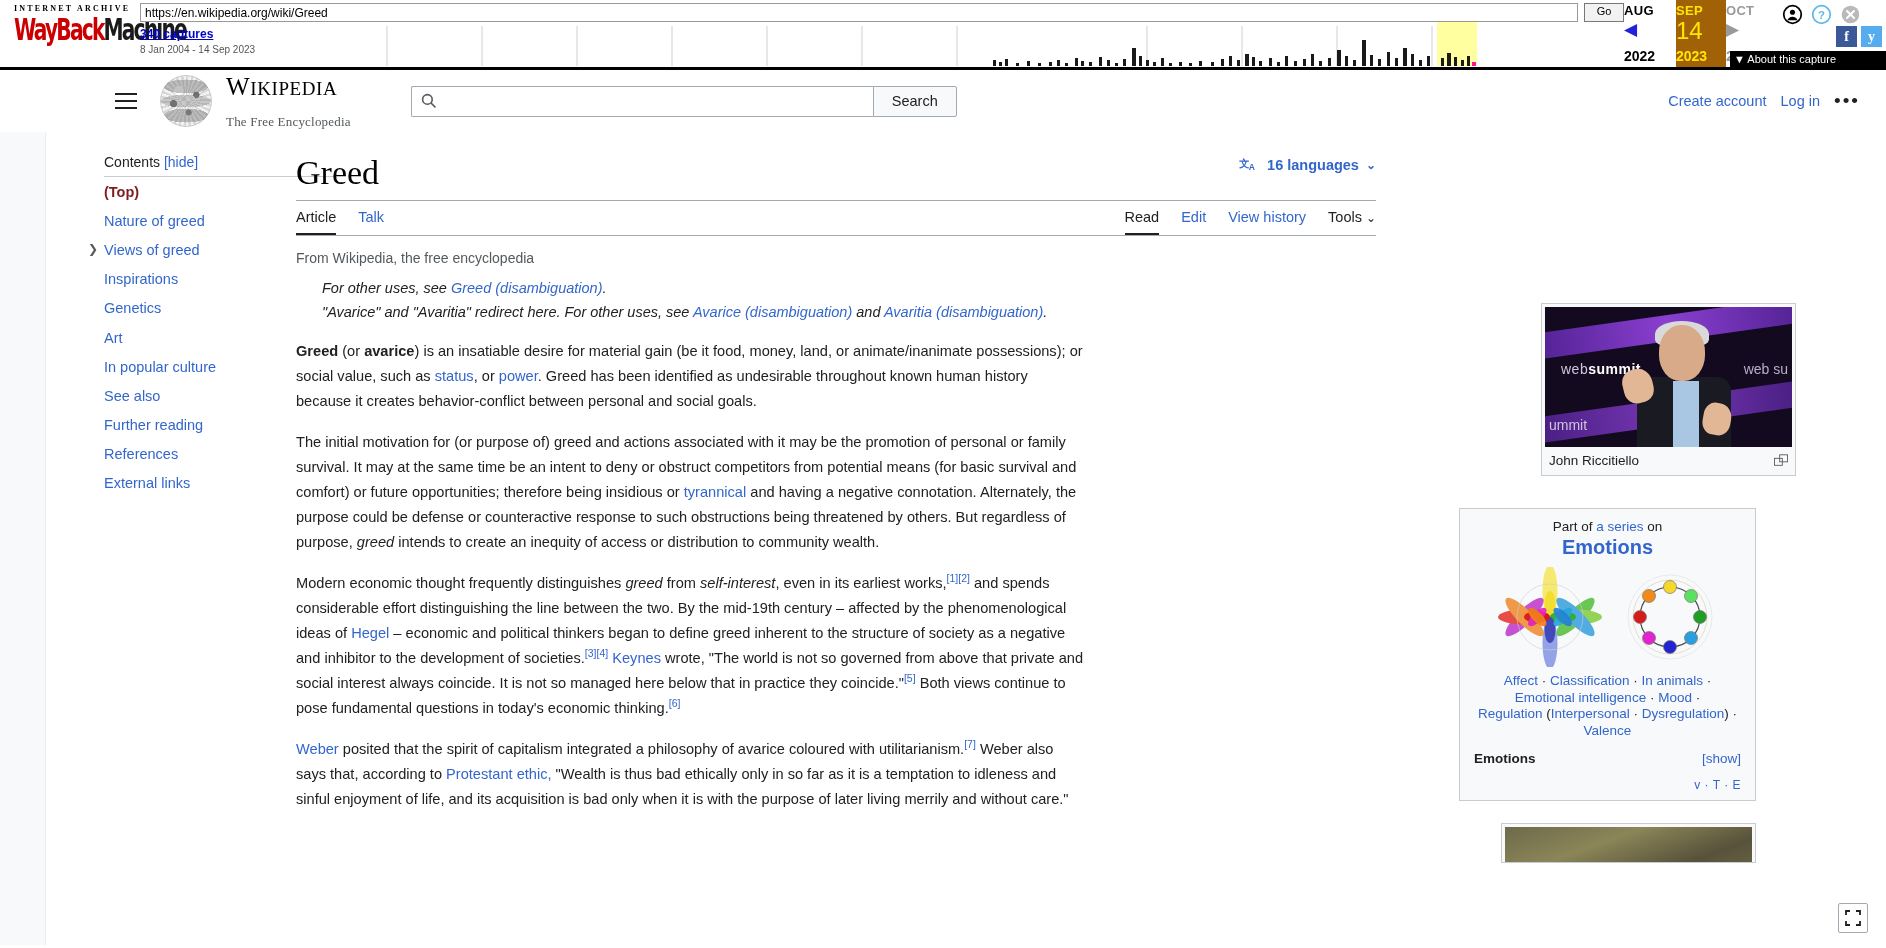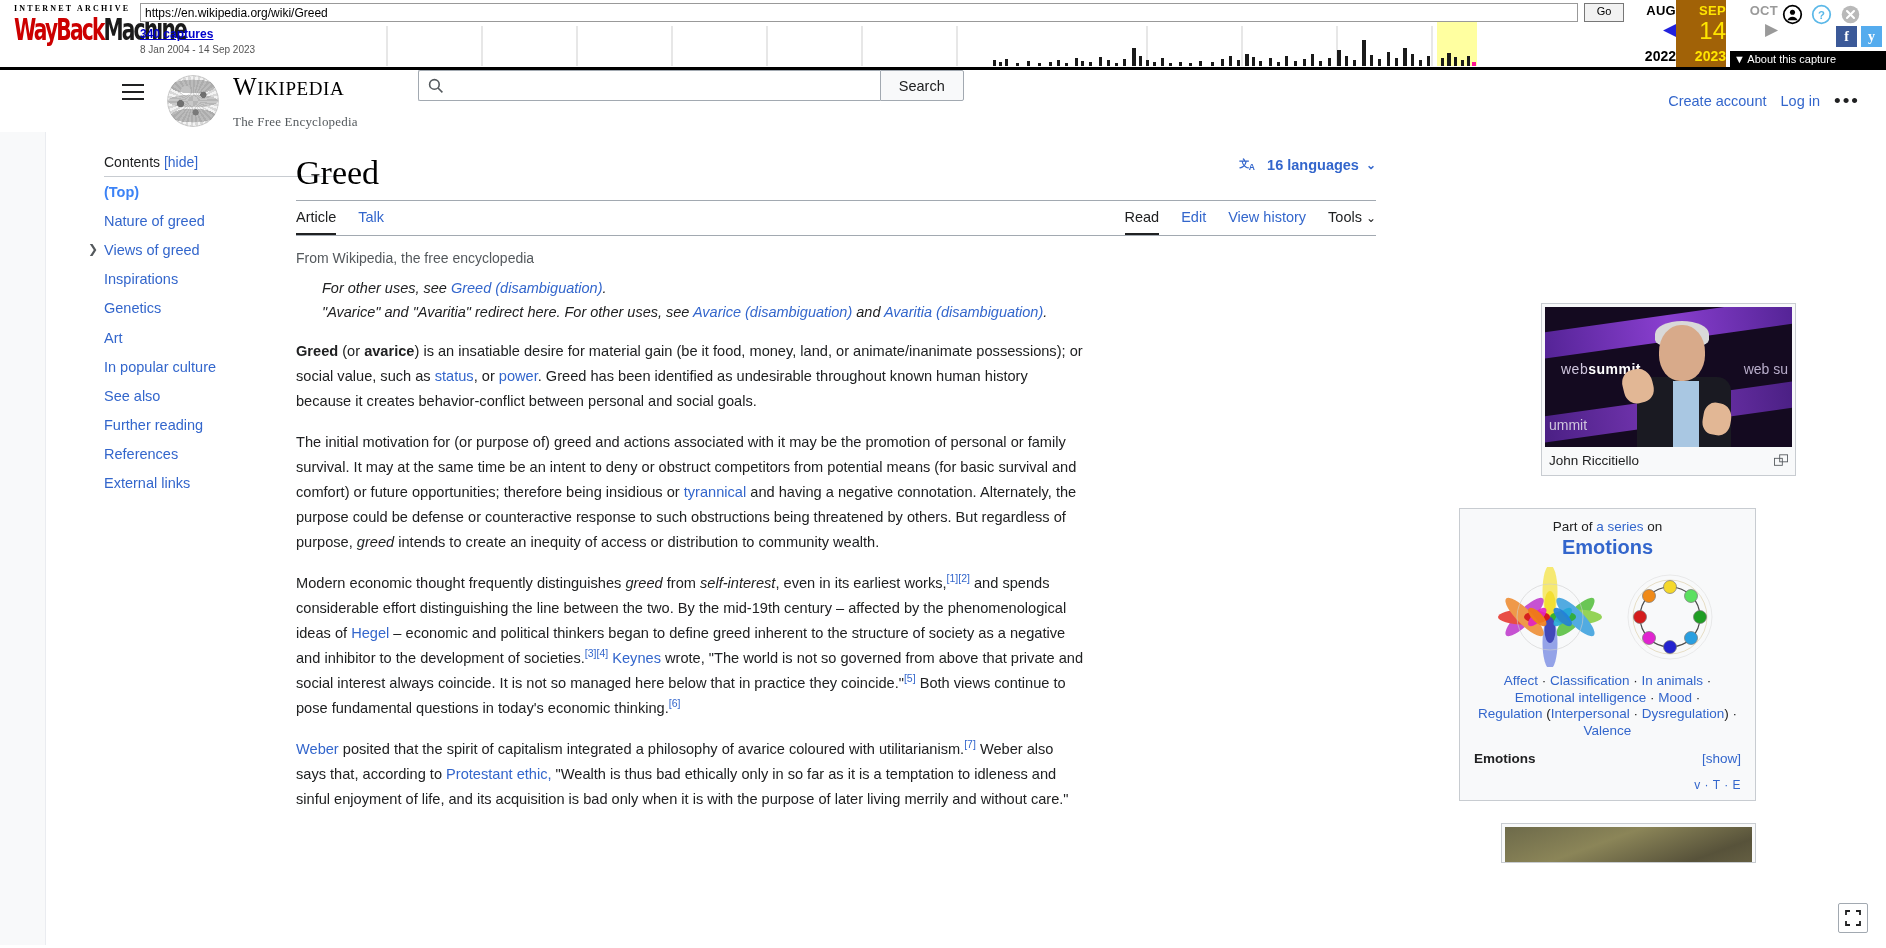--- a/index.html
+++ b/index.html
@@ -68,21 +68,21 @@
     position: absolute;
     left: 235px; right: 0; top: 22px; height: 44px;
     overflow: hidden;
   }
   #wb-graph svg { display: block; }
 
   #wb-years {
     flex: none; display: flex; align-items: stretch;
   }
   .wb-year {
-    width: 52px; position: relative; text-align: right;
+    width: 52px; position: relative; text-align: left;
     padding-top: 3px;
   }
   .wb-year .mon { font-size: 13px; font-weight: bold; letter-spacing: .3px; }
   .wb-year .day { font-size: 24px; font-weight: normal; line-height: 24px; margin-top:1px; }
   .wb-year .yr  { font-size: 14px; font-weight: bold; position: absolute; bottom: 3px; left: 0; right: 0; }
   .wb-year.prev { color: #000; }
   .wb-year.cur  { background: #a16207; color: #ffe500; width: 50px; }
   .wb-year.next { color: #9a9a9a; }
   .wb-arrow { font-size: 17px; line-height: 17px; margin-top: 3px; }
   .wb-arrow.left  { color: #2222dd; }
@@ -105,22 +105,22 @@
   #wb-about {
     position: absolute; right: 0; bottom: 0;
     background: #000; color: #fff; font-size: 11px;
     padding: 2px 6px 2px 4px; white-space: nowrap; cursor: pointer;
     width: 156px;
   }
 
   
   #wiki { position: relative; width: 1886px; height: 875px; background: #fff; overflow: hidden; }
   #wiki-header {
-    height: 62px; display: flex; 
-    padding: 0 24px 0 11px; position: relative;
+    height: 62px; display: flex; align-items: center;
+    padding: 0 24px 0 4px; position: relative;
   }
   #ham {
     width: 44px; height: 44px; margin-left: 100px;
     display: flex; flex-direction: column; justify-content: center;
     align-items: center; gap: 5px; cursor: pointer; flex: none;
   }
   #ham span { display: block; width: 22px; height: 2px; background: #202122; }
   #wlogo { display: flex; align-items: center; margin-left: 12px; flex: none; cursor: pointer; }
   #wlogo .globe {
     width: 52px; height: 52px; border-radius: 50%;
@@ -183,21 +183,21 @@
   }
   #toc-head {
     font-size: 14px; color: #202122; padding-bottom: 6px;
     border-bottom: 1px solid #c8ccd1; width: 232px;
   }
   #toc-head .hide { color: #3366cc; cursor: pointer; }
   .toc-item {
     font-size: 14.5px; padding: 6.6px 0 6.6px 0;
     color: #3366cc; cursor: pointer; position: relative;
   }
-  .toc-item.top { color: #3b82f6; font-weight: bold; }
+  .toc-item.top { color: #7f1d1d; font-weight: bold; }
   .toc-item .chev {
     position: absolute; left: -16px; top: 7px;
     font-size: 12px; color: #54595d;
   }
 
   #content { flex: 1; padding: 20px 0 0 0; max-width: 1130px; position: relative; }
   #page-title {
     font-family: "Liberation Serif", serif; font-size: 34px;
     color: #000; font-weight: normal; margin: 0; line-height: 42px;
     padding-bottom: 6px; border-bottom: 1px solid #a2a9b1;

